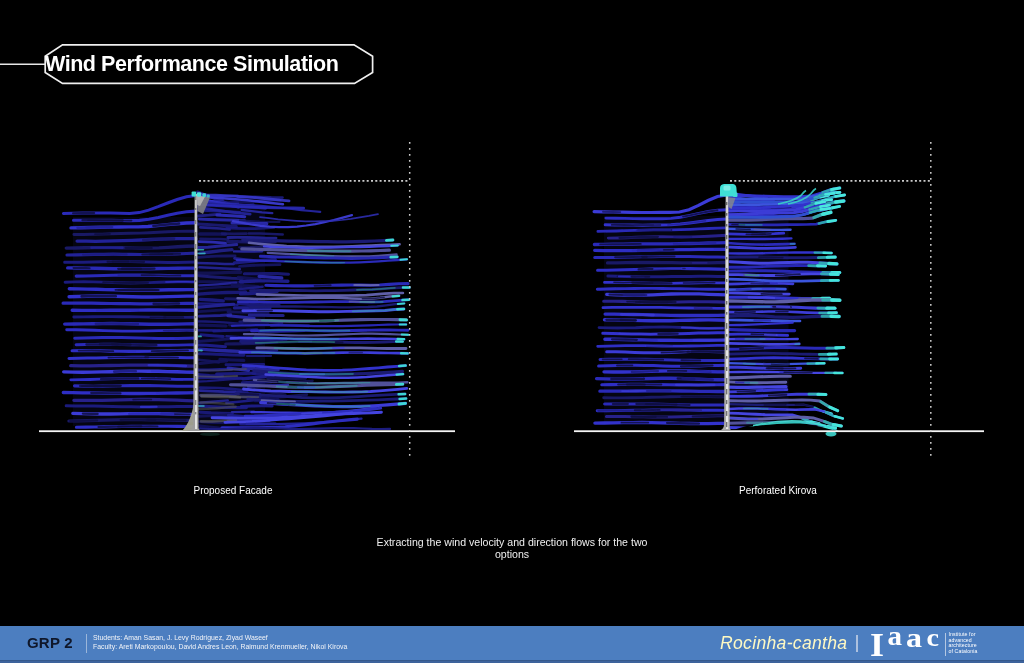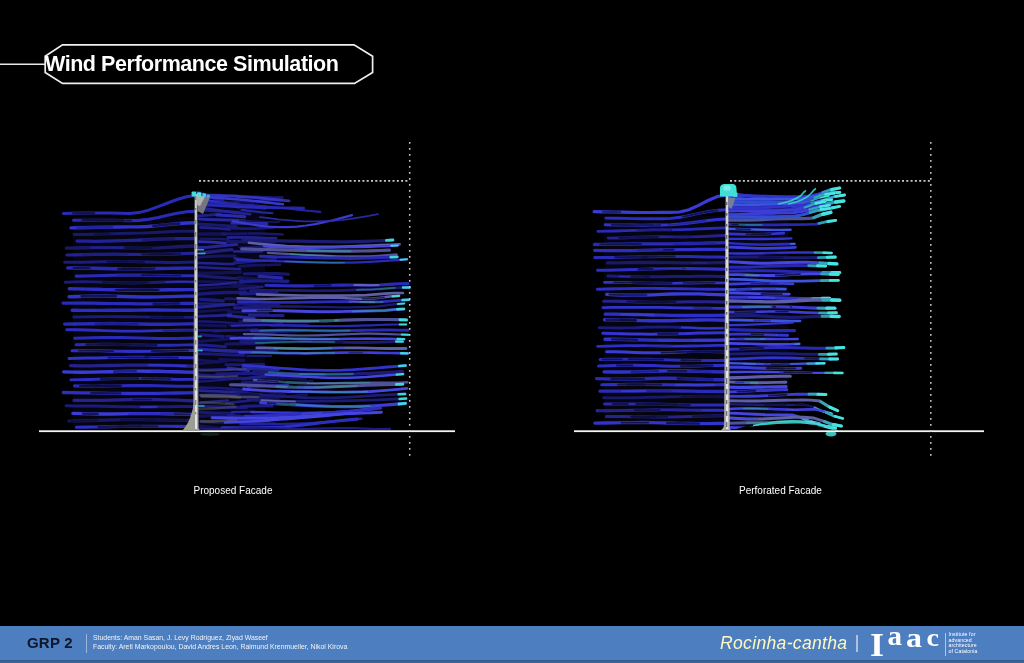--- a/index.html
+++ b/index.html
@@ -746,21 +746,22 @@
 <rect x="726.0" y="389" width="1.4" height="5.4" fill="#4a4a4a" opacity="0.75"></rect>
 <rect x="726.0" y="400" width="1.4" height="4.1" fill="#4a4a4a" opacity="0.75"></rect>
 <rect x="726.0" y="411" width="1.4" height="4.9" fill="#4a4a4a" opacity="0.75"></rect>
 <rect x="726.0" y="422" width="1.4" height="5.1" fill="#4a4a4a" opacity="0.75"></rect>
 <polygon points="728.2,197 735.5,198 731.5,209 728.4,207" fill="#8a8a8a" opacity="0.8"></polygon>
 <path d="M720.0 196.5 L720.0 188 Q720.0 184.5 724.0 184 L733.0 184 Q736.5 184.5 736.5 189 L737.0 196.5 Z" fill="#3fe0d6"></path>
 <rect x="723.5" y="185.5" width="7" height="5" rx="1.5" fill="#7deee6"></rect>
 </svg>
 <div id="title">Wind Performance Simulation</div>
 <div class="lbl" style="left:193.5px;top:484.5px;">Proposed Facade</div>
-<div class="lbl" style="left:739px;top:484.5px;">Perforated Facade</div>
+<div class="lbl" style="left:739px;top:484.5px;">Perforated Kirova</div>
+<div id="cap">Extracting the wind velocity and direction flows for the two<br>options</div>
 <div id="bar">
   <div class="seam"></div>
       <div class="strip"></div>
   <div id="grp">GRP 2</div>
   <div id="vsep"></div>
   <div id="cred">Students: Aman Sasan, J. Levy Rodriguez, Ziyad Waseef<br>Faculty: Areti Markopoulou, David Andres Leon, Raimund Krenmueller, Nikol Kirova</div>
   <div id="roci">Rocinha-cantha</div>
   <div id="psep"></div>
   <svg width="90" height="32" viewBox="0 0 90 32" style="position:absolute;left:866px;top:4px;overflow:visible">
     <text x="4" y="25.5" font-family="Liberation Serif" font-weight="bold" font-size="33px" fill="#fff" textLength="14" lengthAdjust="spacingAndGlyphs">I</text>

